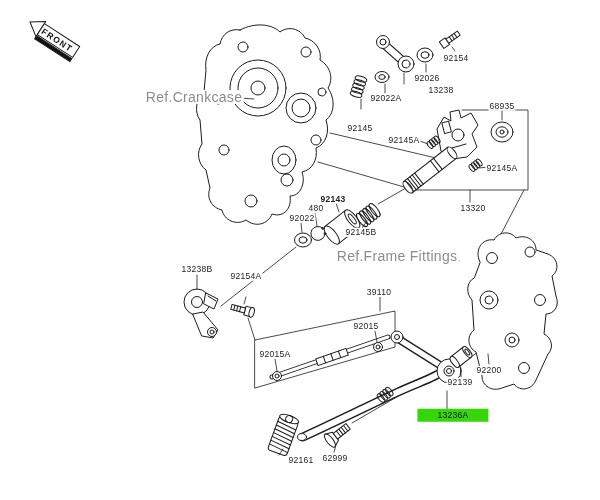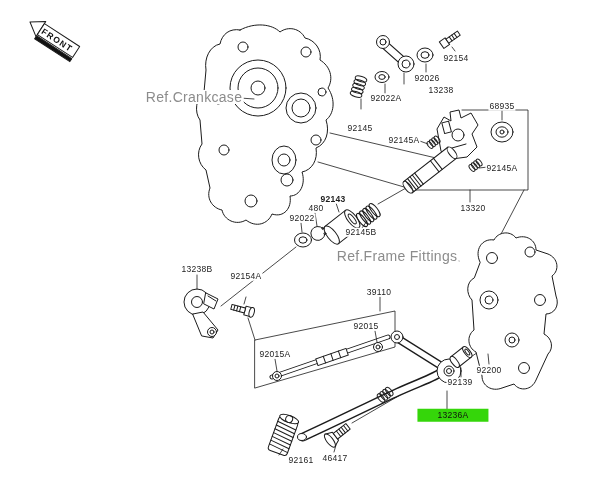--- a/index.html
+++ b/index.html
@@ -327,14 +327,14 @@
     <div class="part-label" style="left: 361px; top: 232px;">92145B</div>
     <div class="part-label" style="left: 197px; top: 269px;">13238B</div>
     <div class="part-label" style="left: 246px; top: 276px;">92154A</div>
     <div class="part-label" style="left: 379px; top: 292px;">39110</div>
     <div class="part-label" style="left: 366px; top: 326px;">92015</div>
     <div class="part-label" style="left: 275px; top: 354px;">92015A</div>
     <div class="part-label" style="left: 489px; top: 370px;">92200</div>
     <div class="part-label" style="left: 460px; top: 382px;">92139</div>
     <div class="part-label highlighted" style="left: 453px; top: 415px;">13236A</div>
     <div class="part-label" style="left: 265px; top: 460px; margin-left: 36px;">92161</div>
-    <div class="part-label" style="left: 335px; top: 458px;">46417</div>
+    <div class="part-label" style="left: 335px; top: 458px;">62999</div>
   </div>
 
 </body></html>

